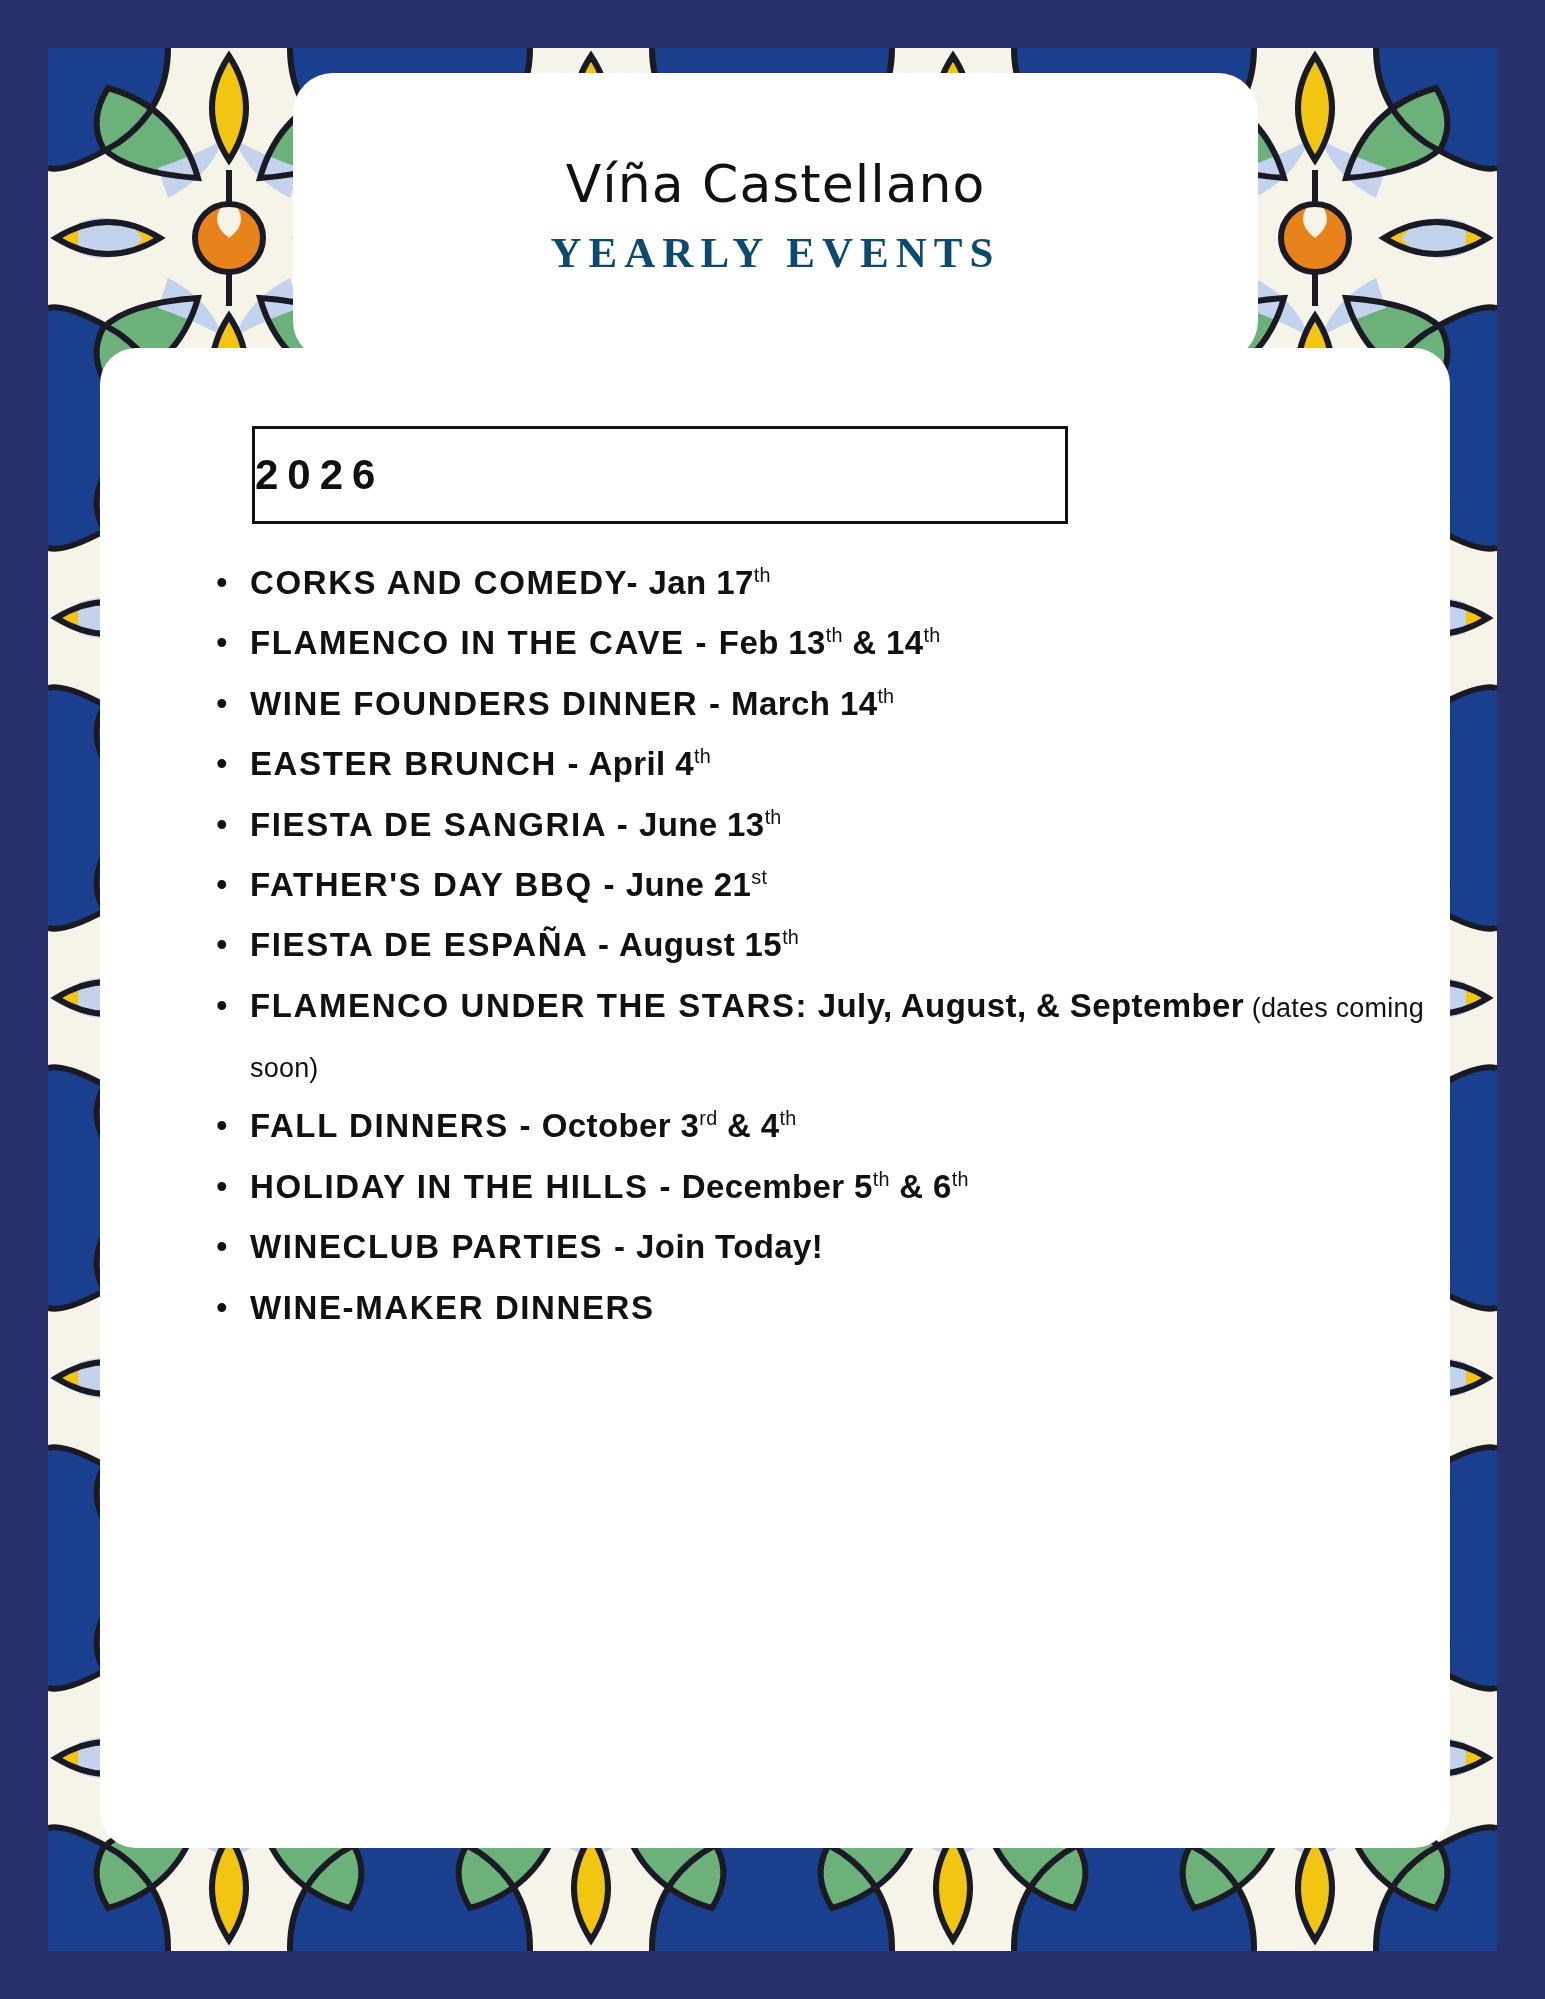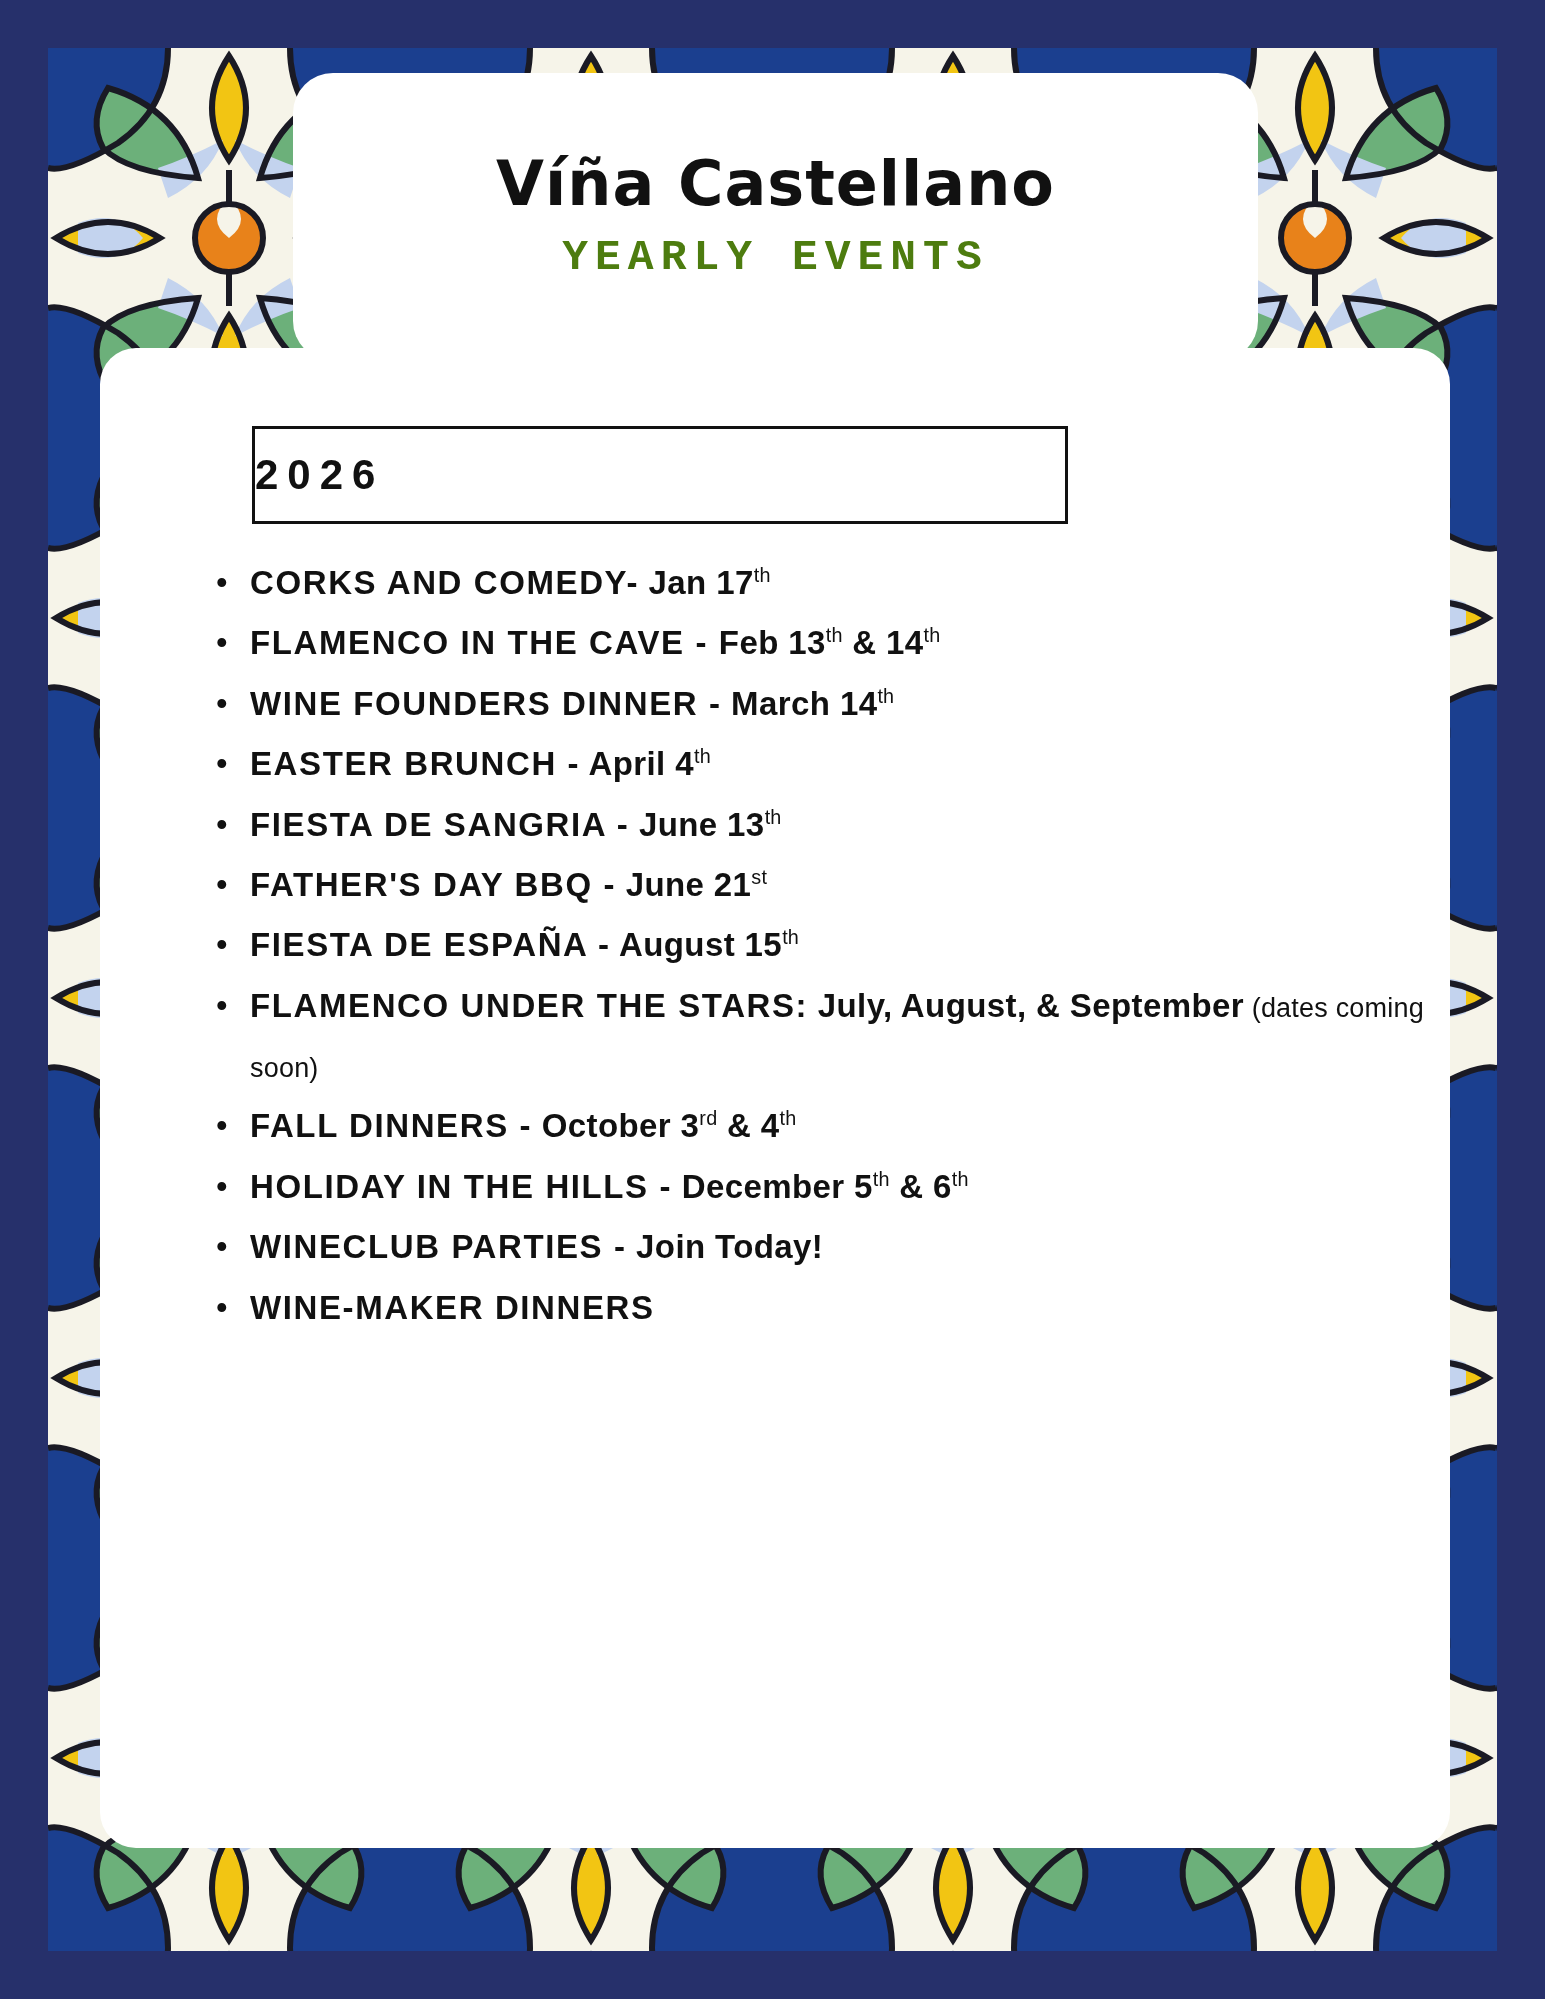--- a/index.html
+++ b/index.html
@@ -43,33 +43,33 @@
     width: 965px;
     height: 288px;
     border-radius: 40px;
     display: flex;
     flex-direction: column;
     align-items: center;
     justify-content: center;
   }
   .brand {
     font-family: "DejaVu Sans", sans-serif;
-    font-size: 62px;
-    font-weight: 700;
+    font-size: 52px;
+    font-weight: 400;
     letter-spacing: 1px;
     color: #111111;
     line-height: 1;
     margin-bottom: 18px;
   }
   .subtitle {
-    font-family: Liberation Mono, monospace;
+    font-family: Liberation Serif, serif;
     font-size: 43px;
     font-weight: bold;
     letter-spacing: 7px;
-    color: #4d7c0f;
+    color: #0c4a6e;
   }
 
   #events-card {
     left: 52px;
     top: 300px;
     width: 1350px;
     height: 1500px;
     border-radius: 36px;
     padding: 0;
   }

